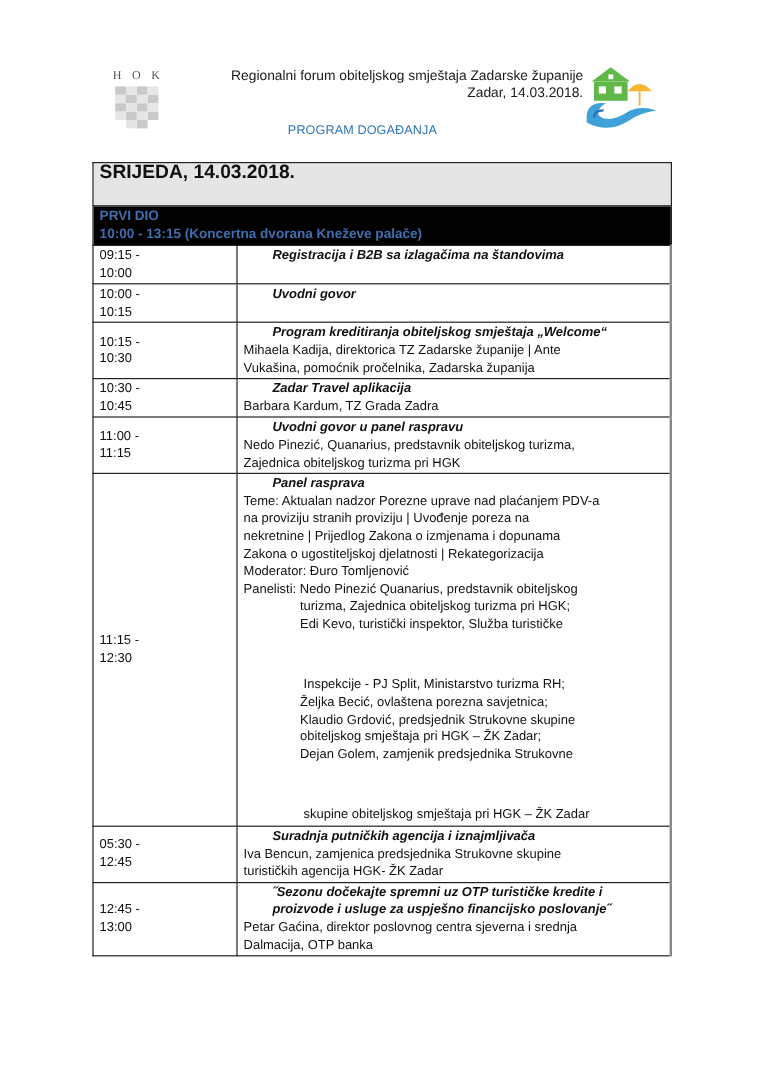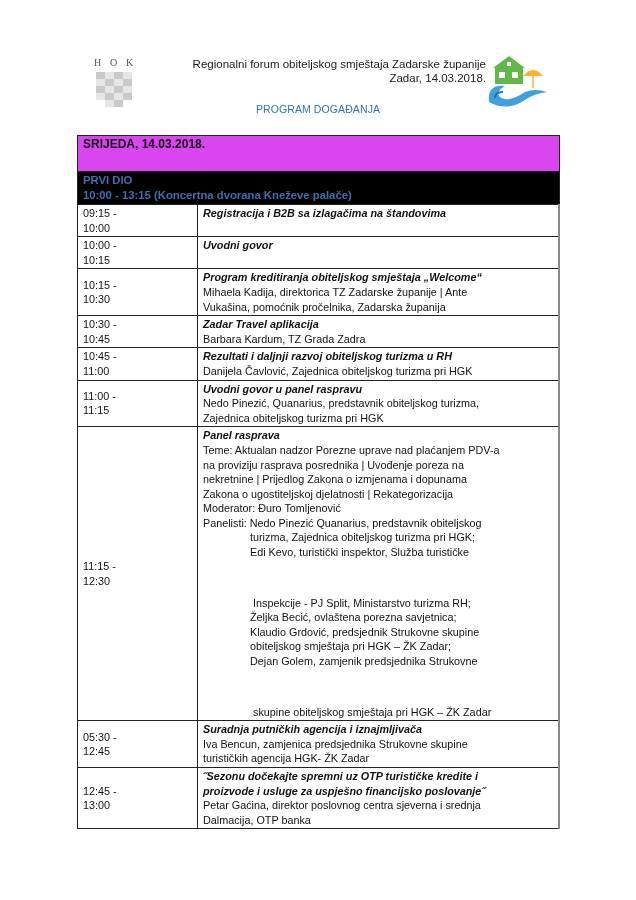--- a/index.html
+++ b/index.html
@@ -2,31 +2,31 @@
 <html><head>
 <meta charset="utf-8">
 <style>
   html, body { margin: 0; padding: 0; background: #ffffff; }
   body { width: 636px; height: 900px; position: relative; overflow: hidden;
          font-family: "Liberation Sans", "DejaVu Sans", sans-serif; color: #111; }
   .header { position: absolute; left: 0; top: 0; width: 636px; height: 130px; }
   .logo-left { position: absolute; left: 92px; top: 56px; width: 48px; height: 56px; }
   .logo-right { position: absolute; left: 485px; top: 54px; width: 66px; height: 56px; }
   .title-block { position: absolute; left: 150px; top: 57px; width: 336px; text-align: right; font-size: 11.5px; line-height: 14px; color: #1a1a1a; }
-  .program-title { position: absolute; left: 150px; top: 103px; width: 336px; text-align: center; font-size: 10.5px; color: #2e74b5; letter-spacing: 0.1px; }
+  .program-title { position: absolute; left: 134px; top: 103px; width: 336px; text-align: center; font-size: 10.5px; color: #2e74b5; letter-spacing: 0.1px; }
 
   table.program { position: absolute; left: 77px; top: 135px; width: 483px; border-collapse: collapse;
                   font-size: 10.8px; line-height: 14.6px; }
   table.program td { border: 1px solid #222; vertical-align: top; padding: 1px 4px 1px 5px; }
-  .day-row td { background: #d946ef; height: 33px; vertical-align: middle; font-weight: bold; font-size: 12px; padding-top: 4px; border-right: 2px solid #888; }
+  .day-row td { background: #e5e5e5; height: 33px; vertical-align: middle; font-weight: bold; font-size: 16px; padding-top: 4px; border-right: 2px solid #888; }
   .part-row td { background: #000000; color: #3f6fb0; font-weight: bold; font-size: 11.3px; line-height: 15px; padding-top: 2px; padding-bottom: 1px; border-right: 2px solid #888; }
   td.time { width: 110px; }
   td.content { border-right: 2px solid #888 !important; }
   .mid { vertical-align: middle !important; }
-  .ttl { font-weight: bold; font-style: italic; }
+  .ttl { font-weight: bold; font-style: italic; margin-left: 24px; }
   .bold { font-weight: bold; }
   .indent { padding-left: 47px; display: block; }
   .indent2 { padding-left: 50px; display: block; margin-top: 36px; }
 </style>
 </head>
 <body>
 
 <div class="header">
   <div class="logo-left">
     <svg width="48" height="56" viewBox="0 0 48 56">
@@ -127,30 +127,20 @@
     <td class="time">
       <div>10:30 -</div>
       <div>10:45</div>
     </td>
     <td class="content">
       <div class="ttl">Zadar Travel aplikacija</div>
       <div>Barbara Kardum, TZ Grada Zadra</div>
     </td>
   </tr>
 
-  <tr>
-    <td class="time">
-      <div>10:45 -</div>
-      <div>11:00</div>
-    </td>
-    <td class="content">
-      <div class="ttl">Rezultati i daljnji razvoj obiteljskog turizma u RH</div>
-      <div>Danijela Čavlović, Zajednica obiteljskog turizma pri HGK</div>
-    </td>
-  </tr>
 
   <tr>
     <td class="time mid">
       <div>11:00 -</div>
       <div>11:15</div>
     </td>
     <td class="content">
       <div class="ttl">Uvodni govor u panel raspravu</div>
       <div>Nedo Pinezić, Quanarius, predstavnik obiteljskog turizma,</div>
       <div>Zajednica obiteljskog turizma pri HGK</div>
@@ -158,21 +148,21 @@
   </tr>
 
   <tr>
     <td class="time mid">
       <div>11:15 -</div>
       <div>12:30</div>
     </td>
     <td class="content">
       <div class="ttl">Panel rasprava</div>
       <div>Teme: Aktualan nadzor Porezne uprave nad plaćanjem PDV-a</div>
-      <div>na proviziju rasprava posrednika | Uvođenje poreza na</div>
+      <div>na proviziju stranih proviziju | Uvođenje poreza na</div>
       <div>nekretnine | Prijedlog Zakona o izmjenama i dopunama</div>
       <div>Zakona o ugostiteljskoj djelatnosti | Rekategorizacija</div>
       <div>Moderator: Đuro Tomljenović</div>
       <div>Panelisti: Nedo Pinezić Quanarius, predstavnik obiteljskog</div>
       <span class="indent">turizma, Zajednica obiteljskog turizma pri HGK;</span>
       <span class="indent">Edi Kevo, turistički inspektor, Služba turističke</span>
       <span class="indent2">Inspekcije - PJ Split, Ministarstvo turizma RH;</span>
       <span class="indent">Željka Becić, ovlaštena porezna savjetnica;</span>
       <span class="indent">Klaudio Grdović, predsjednik Strukovne skupine</span>
       <span class="indent">obiteljskog smještaja pri HGK – ŽK Zadar;</span>

